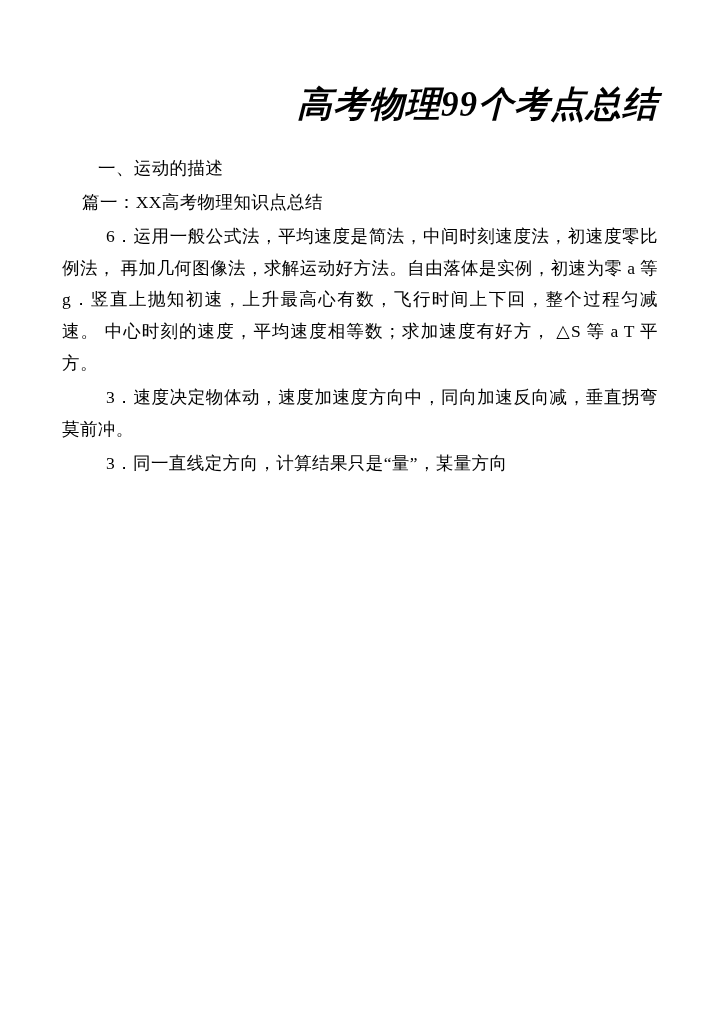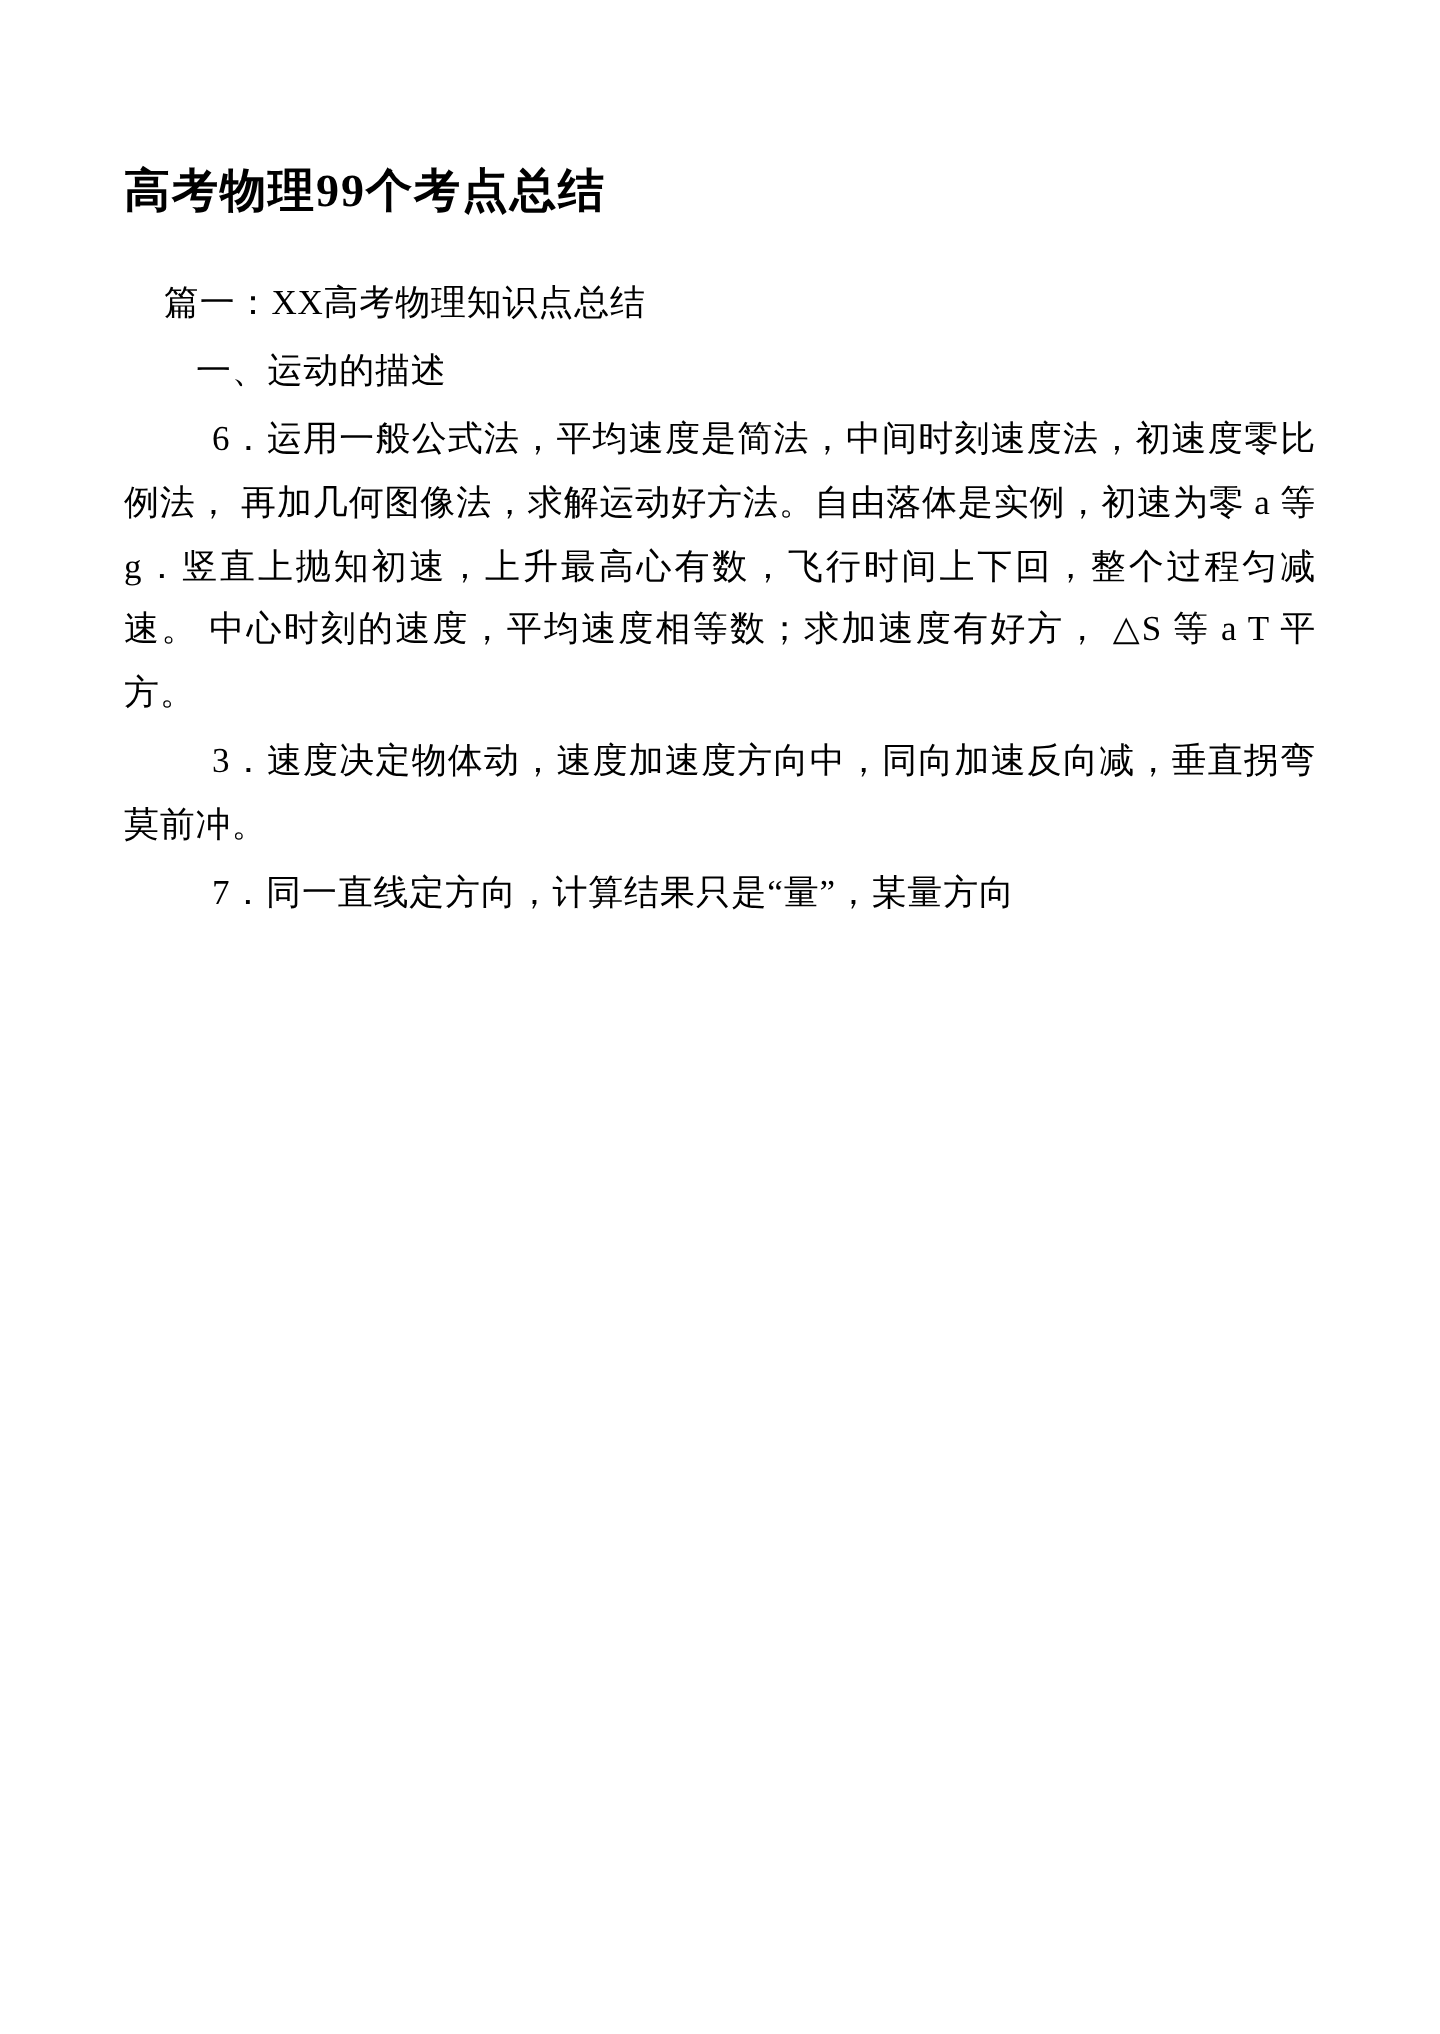--- a/index.html
+++ b/index.html
@@ -15,27 +15,28 @@
     overflow: hidden;
   }
   .page {
     box-sizing: border-box;
     width: 720px;
     height: 1017px;
     padding: 62px 62px 40px 62px;
     position: relative;
   }
   .doc-title {
-    text-align: left;
-    font-size: 23px;
+    text-align: right;
+    font-size: 35px;
     font-weight: bold;
     letter-spacing: 1px;
     margin: 18px 0 24px 0;
     line-height: 1.4;
     font-family: "Liberation Serif", "DejaVu Serif", serif;
+    font-style: italic;
   }
   .para {
     font-size: 17.5px;
     line-height: 1.82;
     text-align: justify;
     text-justify: inter-ideograph;
     margin: 0 0 2px 0;
     letter-spacing: 0.4px;
   }
   .indent-1 {
@@ -47,19 +48,19 @@
   .indent-3 {
     text-indent: 44px;
   }
 </style>
 </head>
 <body>
 
 <div class="page">
   <h1 class="doc-title">高考物理99个考点总结</h1>
   <div class="body-text">
+    <p class="para indent-2">一、运动的描述</p>
     <p class="para indent-1">篇一：XX高考物理知识点总结</p>
-    <p class="para indent-2">一、运动的描述</p>
     <p class="para indent-3">6．运用一般公式法，平均速度是简法，中间时刻速度法，初速度零比例法， 再加几何图像法，求解运动好方法。自由落体是实例，初速为零 a 等 g．竖直上抛知初速，上升最高心有数，飞行时间上下回，整个过程匀减速。 中心时刻的速度，平均速度相等数；求加速度有好方， △S 等 a T 平方。</p>
     <p class="para indent-3">3．速度决定物体动，速度加速度方向中，同向加速反向减，垂直拐弯莫前冲。</p>
-    <p class="para indent-3">7．同一直线定方向，计算结果只是“量”，某量方向</p>
+    <p class="para indent-3">3．同一直线定方向，计算结果只是“量”，某量方向</p>
   </div>
 </div>
 
 </body></html>

